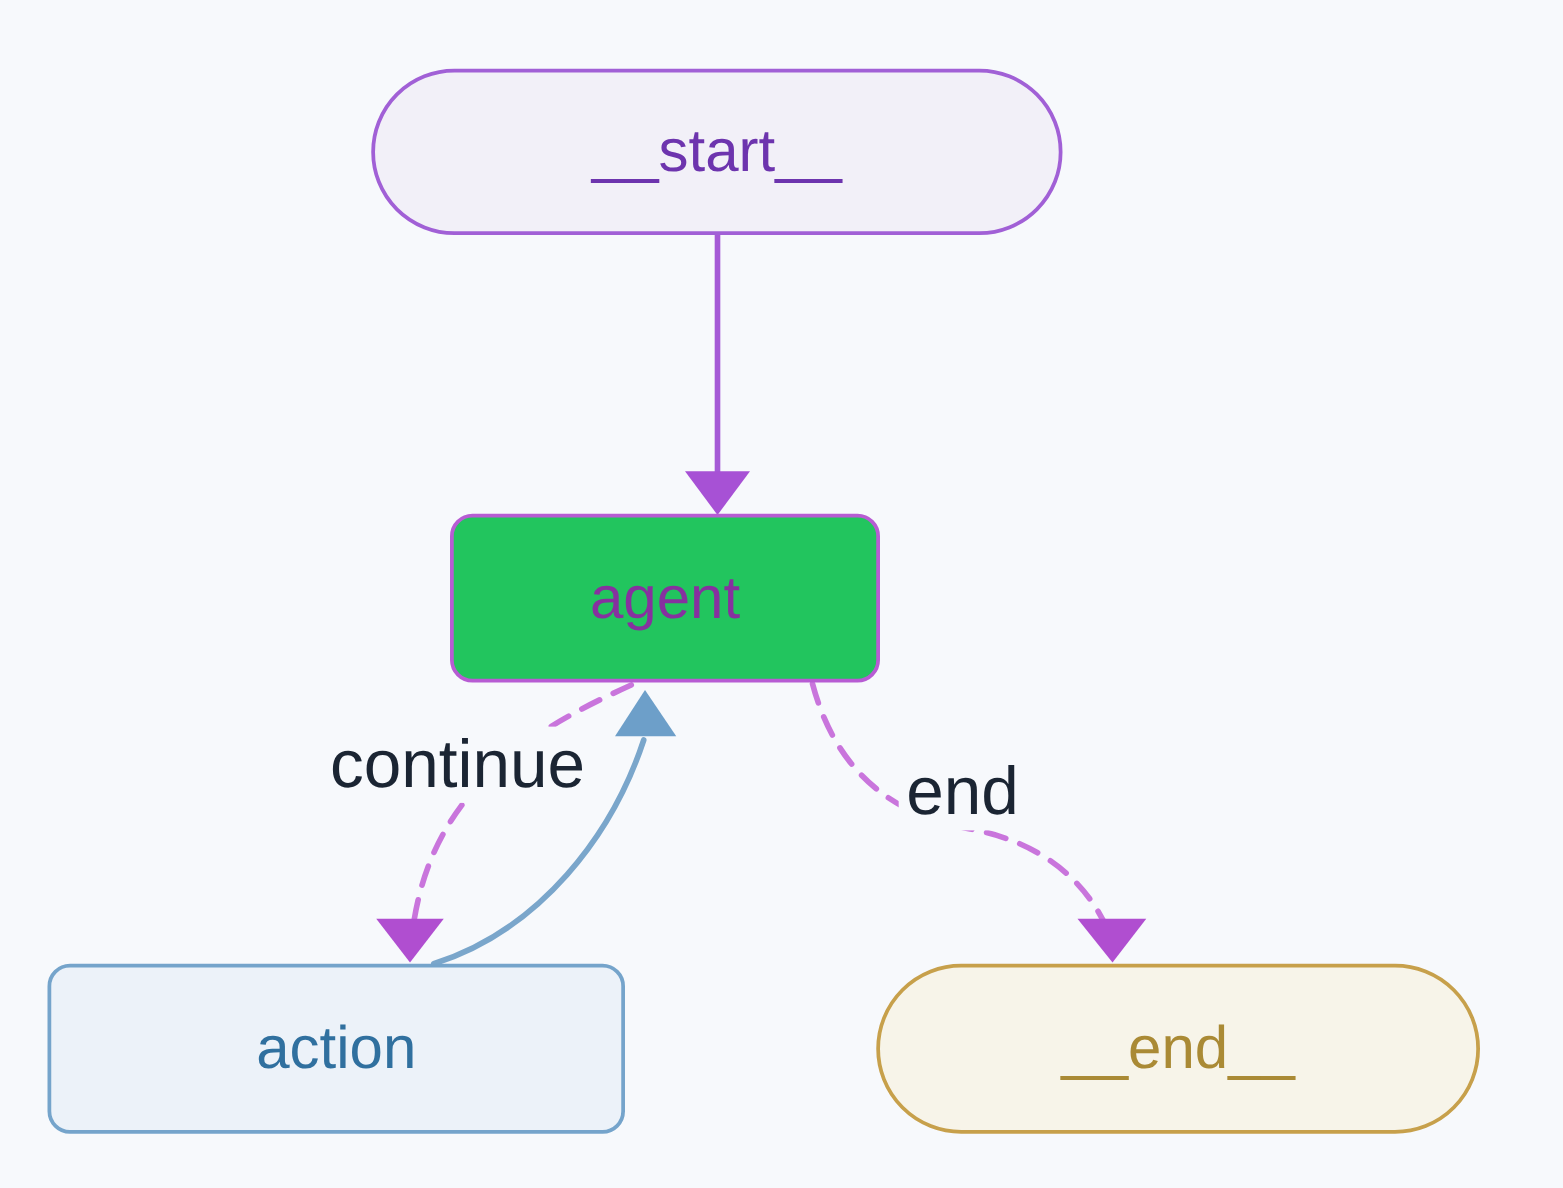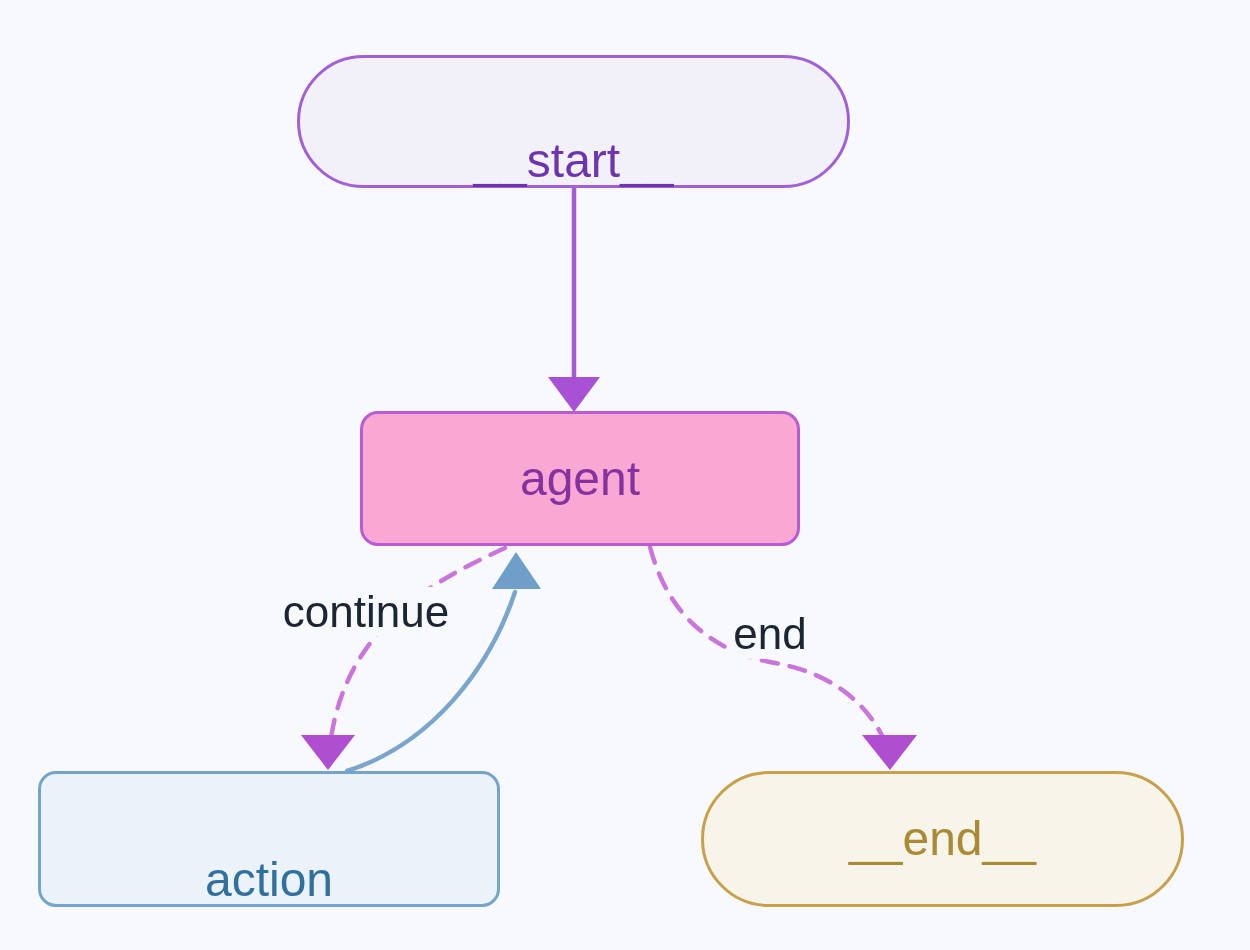--- a/index.html
+++ b/index.html
@@ -35,52 +35,50 @@
     line-height: 1;
     white-space: nowrap;
   }
   .node-start {
     left: 297px; top: 55px;
     width: 553px; height: 133px;
     border-radius: 67px;
     border-color: #a160d6;
     background: #f2f0f8;
     color: #6d34ae;
-    align-items: flex-end;
   }
   .node-agent {
     left: 360px; top: 411px;
-    width: 440px; height: 135px;
+    width: 344px; height: 135px;
     border-radius: 18px;
     border-color: #b75cd3;
-    background: #f9a8d4;
+    background: #22c55e;
     color: #86319f;
   }
   .node-action {
     left: 38px; top: 771px;
     width: 462px; height: 136px;
     border-radius: 18px;
     border-color: #75a4cb;
     background: #ecf2f9;
     color: #30709f;
-    align-items: flex-end;
   }
   .node-end {
     left: 701px; top: 771px;
     width: 483px; height: 136px;
     border-radius: 68px;
     border-color: #c7a04b;
     background: #f7f4e9;
     color: #aa8a35;
   }
   .edge-label {
     position: absolute;
     z-index: 3;
     transform: translate(-50%, -50%);
-    font-size: 44px;
+    font-size: 54px;
     line-height: 1.1;
     color: #1b2533;
     background: #f7f9fc;
     padding: 1px 6px;
     white-space: nowrap;
   }
   .edge-label-continue { left: 366px; top: 612px; }
   .edge-label-end      { left: 770px; top: 634px; }
 </style>
 </head>

